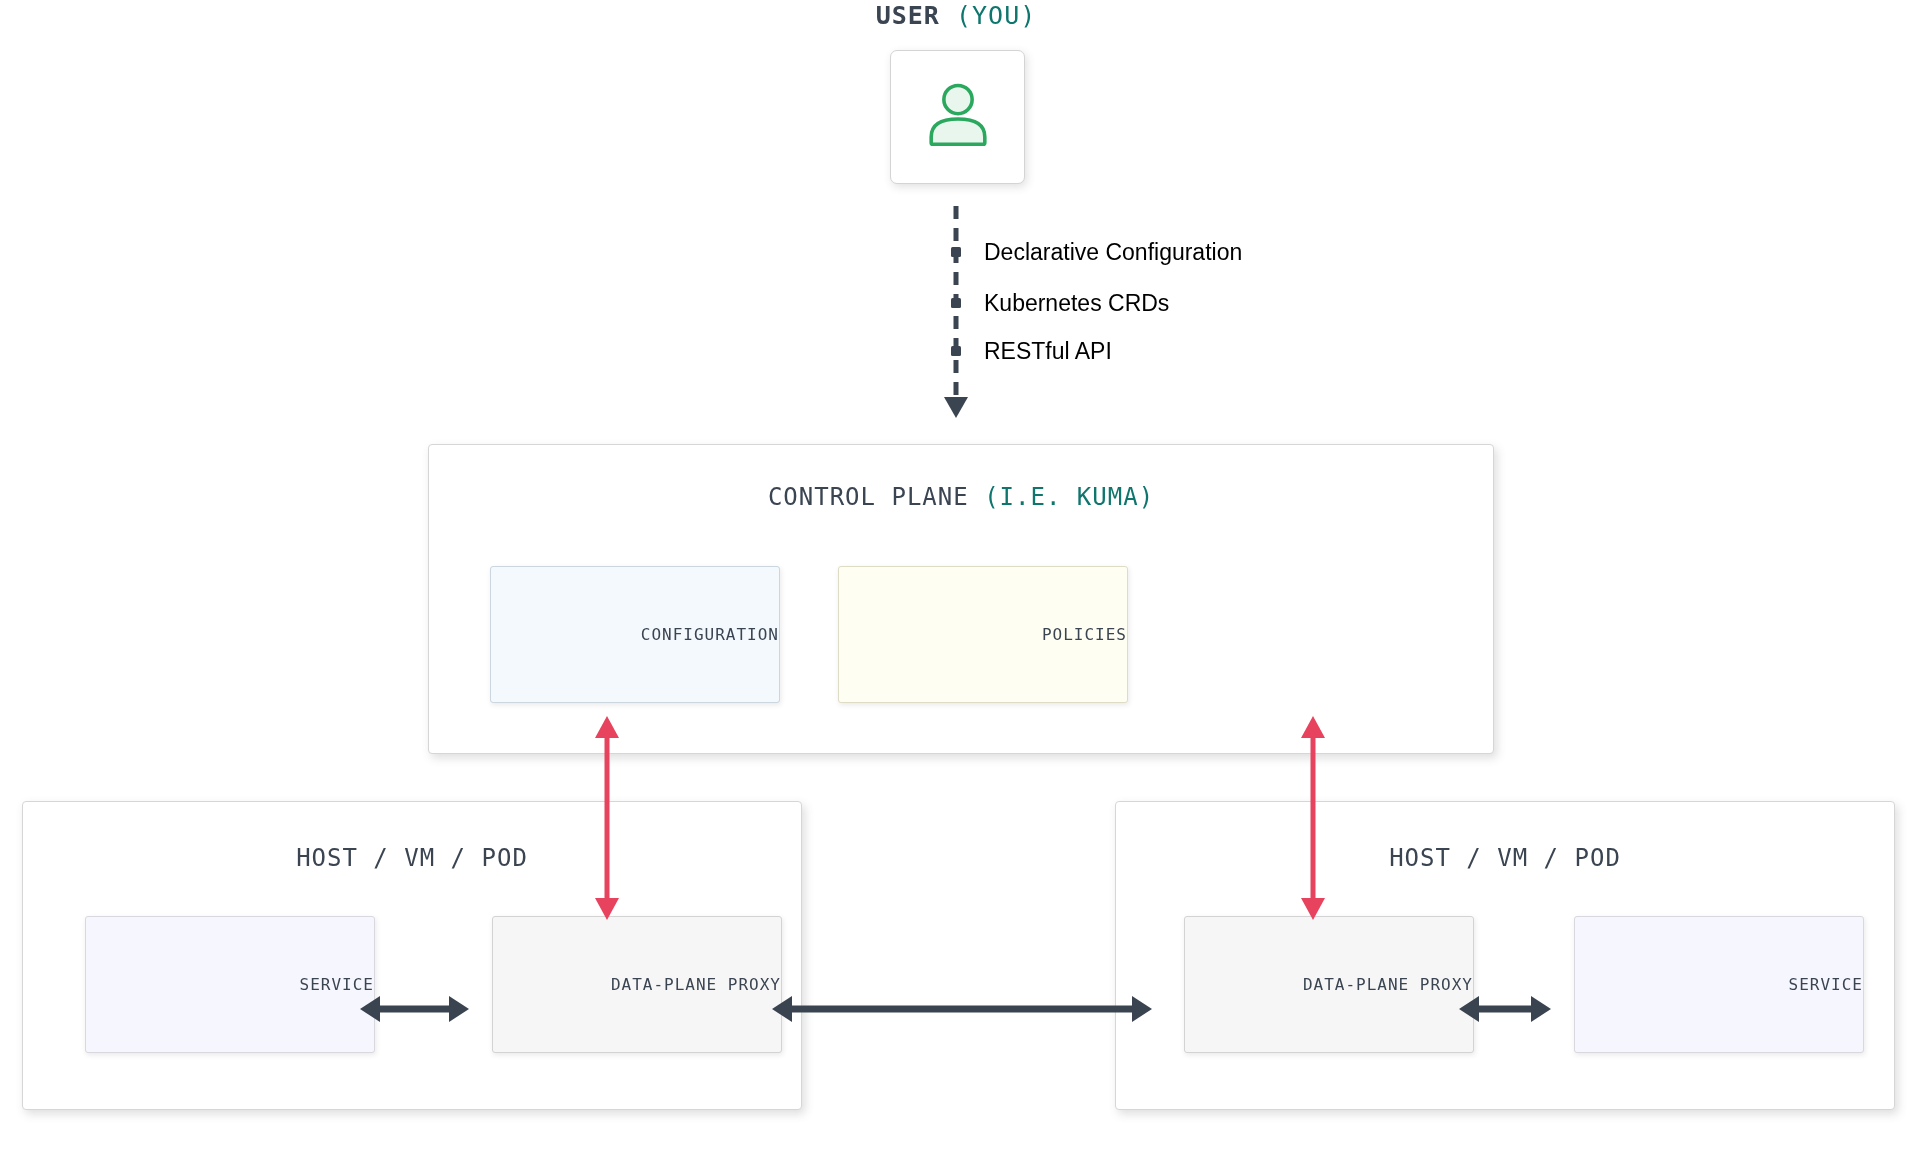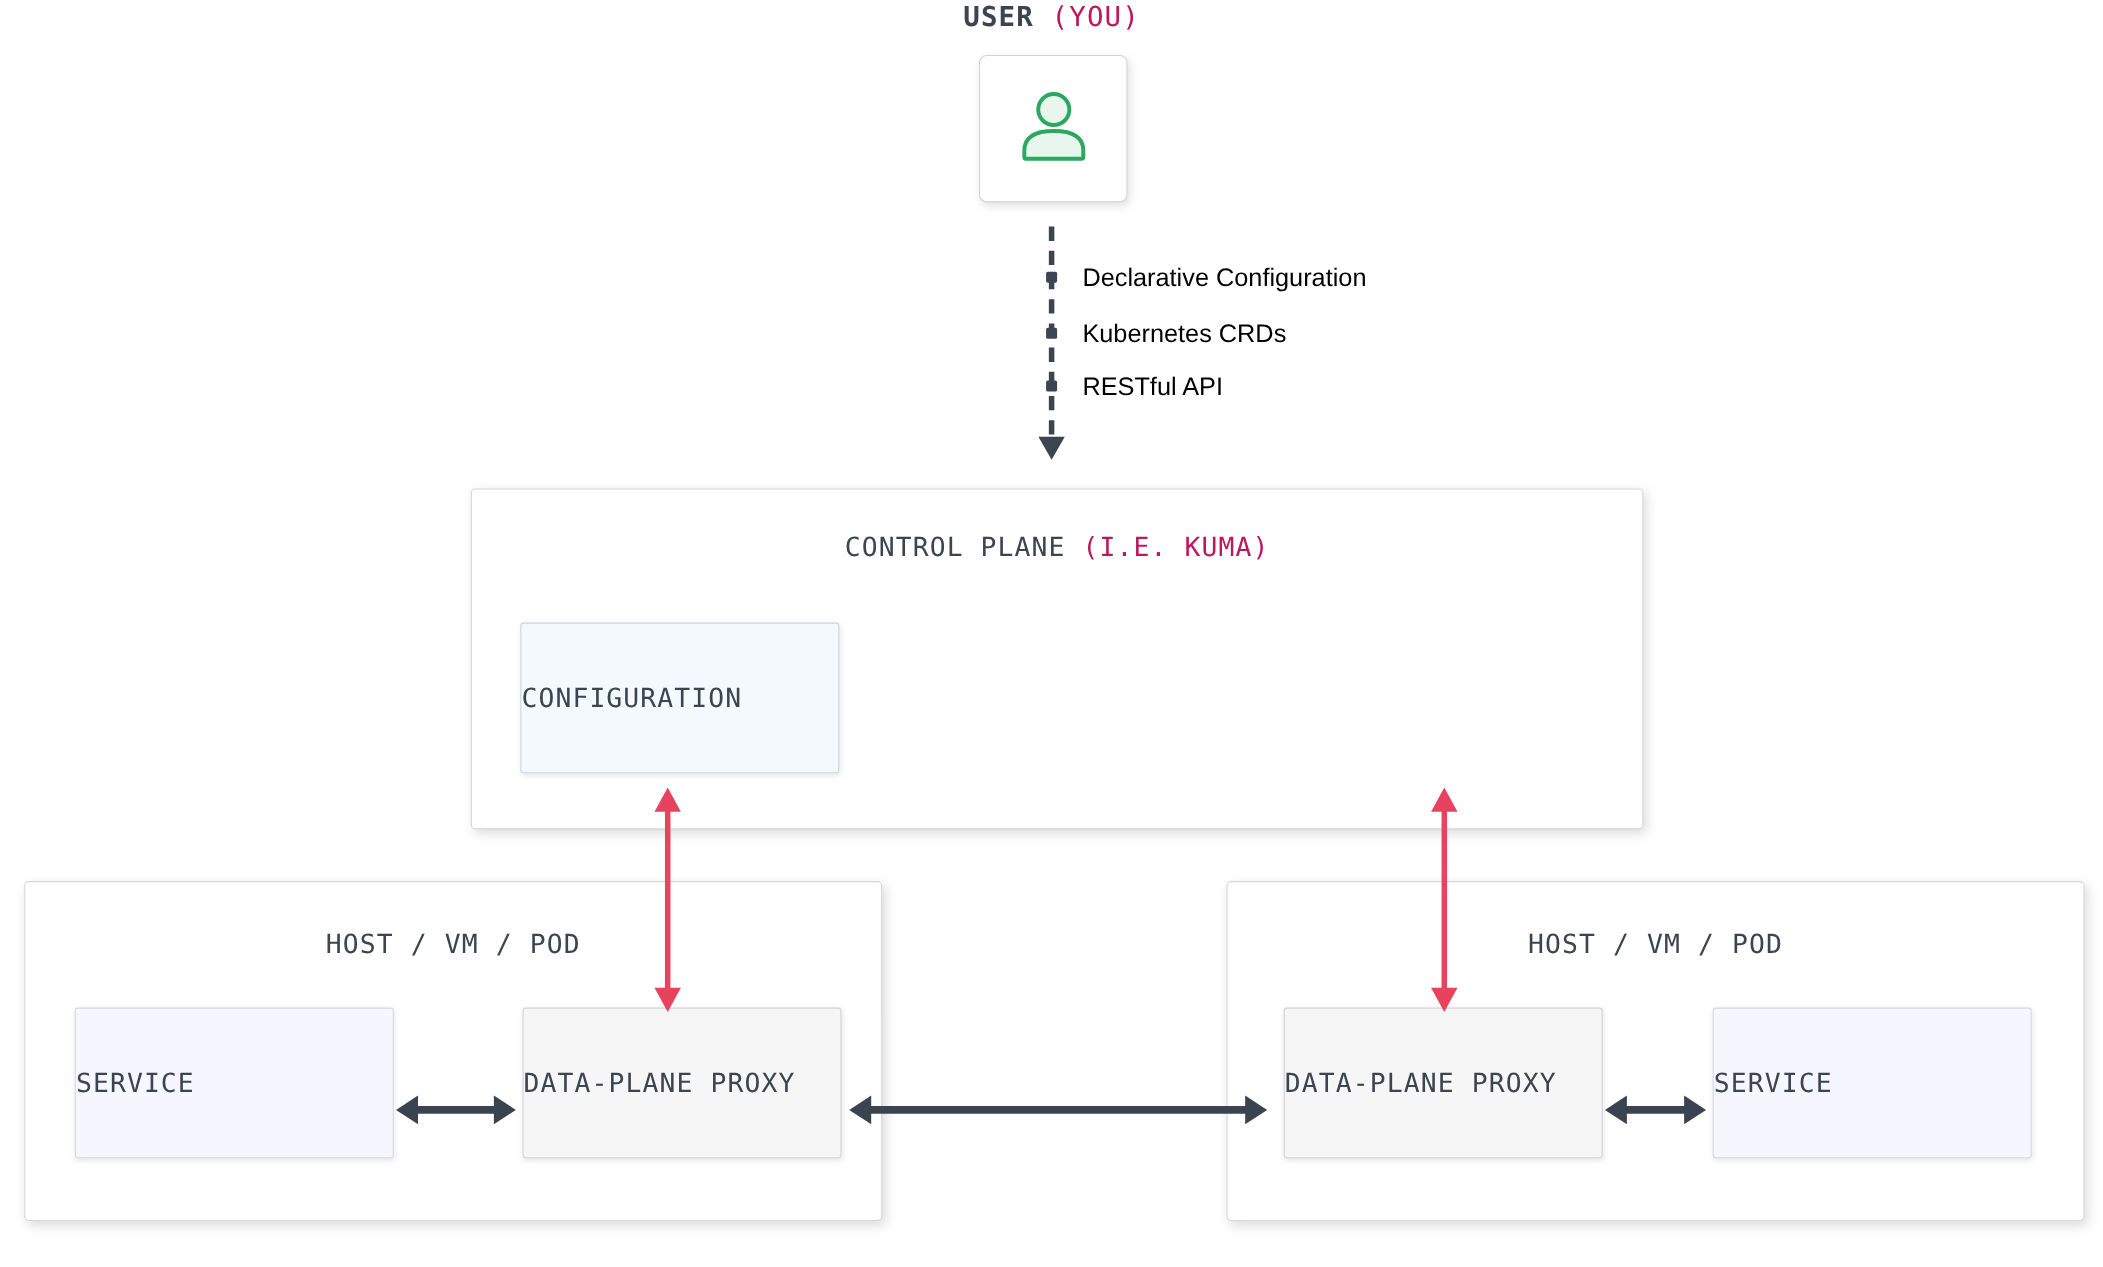--- a/index.html
+++ b/index.html
@@ -8,21 +8,21 @@
     font-family:"DejaVu Sans Mono","Liberation Mono",monospace;color:#3b4552;
   }
   .abs{position:absolute;}
 
   
   .user-title{
     left:0;top:1px;width:1912px;text-align:center;
     font-size:25px;letter-spacing:1px;
   }
   .t-strong{font-weight:700;color:#3b4552;margin-top:32px;}
-  .t-light{font-weight:400;color:#be185d;}
+  .t-light{font-weight:400;color:#0f766e;}
   .user-box{
     left:890px;top:50px;width:133px;height:132px;background:#ffffff;
     border:1px solid #d4d4d4;border-radius:7px;
     box-shadow:2px 3px 8px rgba(70,70,70,0.16);
     display:flex;align-items:center;justify-content:center;
   }
 
   
   .conn-label{
     left:984px;width:420px;height:30px;line-height:30px;
@@ -34,23 +34,24 @@
   .panel{
     background:#ffffff;border:1px solid #d6d6d6;border-radius:4px;
     box-shadow:3px 4px 10px rgba(70,70,70,0.18);
   }
   .panel-title{
     position:absolute;left:0;width:100%;text-align:center;
     font-size:24px;font-weight:500;letter-spacing:1px;color:#3b4552;
   }
   .chip{
     position:absolute;width:288px;height:135px;border-radius:3px;
-    display:flex;align-items:center;justify-content:flex-start;
-    font-size:24px;font-weight:500;letter-spacing:1px;color:#3b4552;
+    display:flex;align-items:center;justify-content:flex-end;
+    font-size:16px;font-weight:500;letter-spacing:1px;color:#3b4552;
     box-shadow:1px 2px 5px rgba(70,70,70,0.12);
+    margin-left:17px;
   }
 
   
   .control-plane{left:428px;top:444px;width:1064px;height:308px;}
   .cp-title{top:38px;}
   .chip-configuration{left:44px;top:121px;background:#f3f9fd;border:1px solid #ccd6de;}
   .chip-policies{left:392px;top:121px;background:#fffef2;border:1px solid #dfdcc6;}
   .chip-monitoring{left:738px;top:121px;background:#effbf3;border:1px solid #ccdfd2;}
 
   
@@ -93,20 +94,23 @@
   <div class="abs conn-label" style="top:336px;">RESTful API</div>
 
   <div class="abs panel control-plane">
     <div class="panel-title cp-title">
       <span class="t-strong" style="font-weight:500;">CONTROL PLANE</span>
       <span> </span>
       <span class="t-light">(I.E. KUMA)</span>
     </div>
     <div class="chip chip-configuration">
       <span>CONFIGURATION</span>
+    </div>
+    <div class="chip chip-policies">
+      <span>POLICIES</span>
     </div>
   </div>
 
   <div class="abs panel host host-1">
     <div class="panel-title host-title">HOST / VM / POD</div>
     <div class="chip chip-service h1-service">
       <span>SERVICE</span>
     </div>
     <div class="chip chip-proxy h1-proxy">
       <span>DATA-PLANE PROXY</span>

